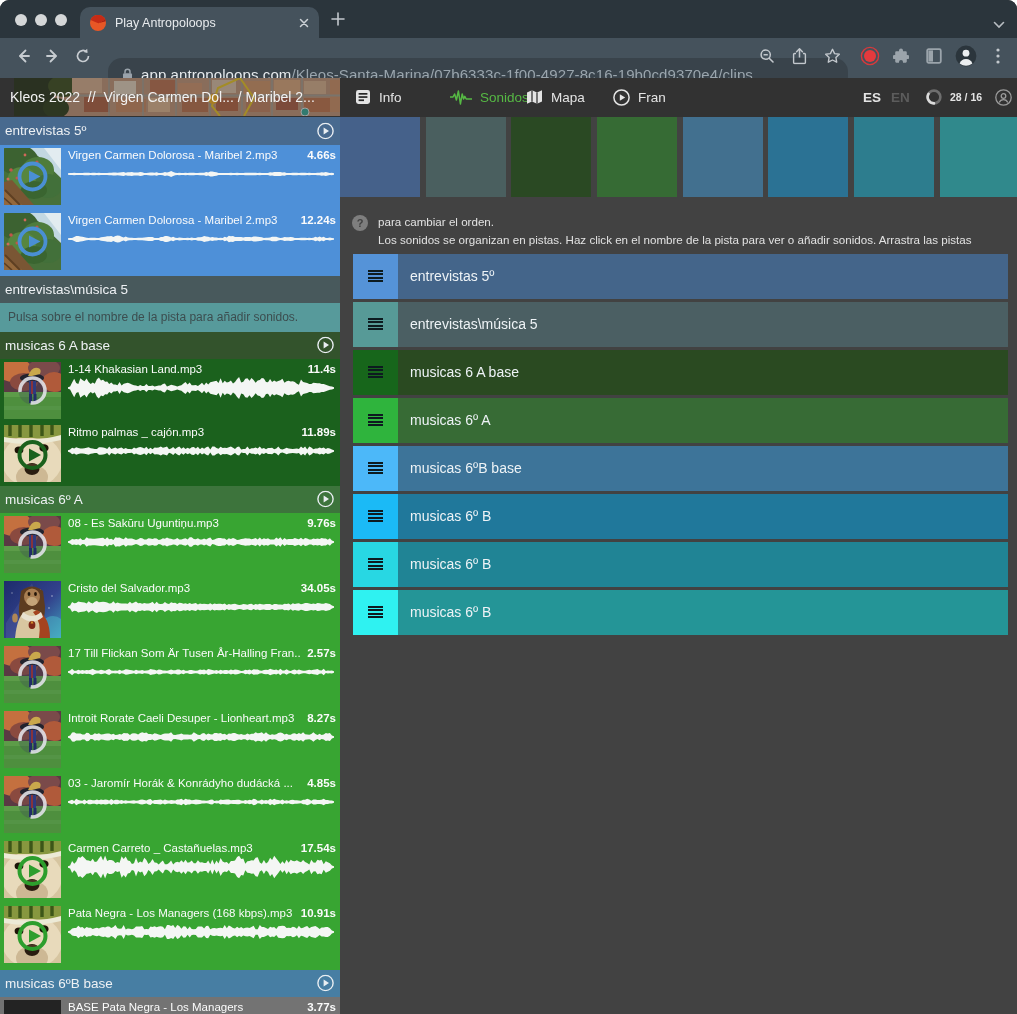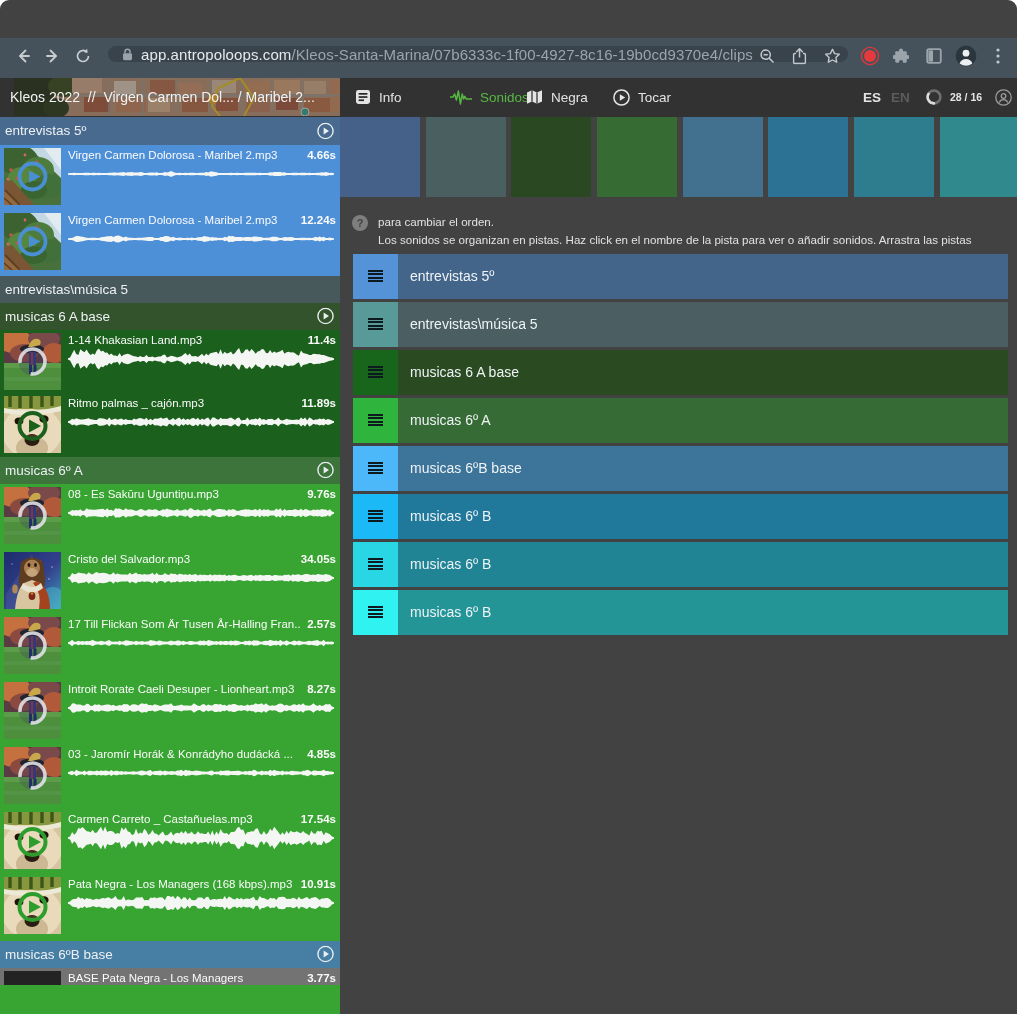--- a/index.html
+++ b/index.html
@@ -9,21 +9,21 @@
 #tabbar { position:absolute; left:0; top:0; width:100%; height:38px; background:#2b353c; }
 .dot { position:absolute; top:14px; width:12px; height:12px; border-radius:50%; background:#d5d7d8; }
 #tab { position:absolute; left:80px; top:7px; width:239px; height:31px; background:#45525c; border-radius:10px 10px 0 0; display:flex; align-items:center; padding:0 10px; }
 #tab .ttl { color:#e8ebee; font-size:12.5px; margin-left:9px; flex:1; white-space:nowrap; }
 #plus { position:absolute; left:331px; top:12px; }
 #chev { position:absolute; right:12px; top:15px; }
 
 
 #toolbar { position:absolute; left:0; top:38px; width:100%; height:40px; background:#45525c; display:flex; align-items:center; }
 .tbico { position:absolute; top:50%; transform:translateY(-50%); }
-#urlbox { position:absolute; left:108px; top:8px; width:740px; height:16px; background:#39434b; border-radius:14px; display:flex; align-items:center; padding-left:14px; overflow:hidden; }
+#urlbox { position:absolute; left:108px; top:20px; width:740px; height:32px; background:#39434b; border-radius:14px; display:flex; align-items:center; padding-left:14px; overflow:hidden; }
 #urlbox svg { flex:none; }
 #urlbox .url { font-size:15px; color:#e6eaed; margin-left:8px; white-space:nowrap; letter-spacing:0.1px; }
 #urlbox .url span { color:#9aa5ad; }
 
 
 #appbar { position:absolute; left:0; top:78px; width:100%; height:38.5px; background:#323232; }
 #crumbwrap { position:absolute; left:0; top:0; width:340px; height:100%; overflow:hidden;padding-left:14px; }
 #crumb { position:absolute; left:10px; top:50%; transform:translateY(-50%); color:#f2f2f2; font-size:14px; white-space:nowrap; }
 .navitem { position:absolute; top:0; height:100%; display:flex; align-items:center; color:#e4e4e4; font-size:13.5px; gap:8px; }
 .navitem svg { display:block; }
@@ -54,20 +54,42 @@
 #help .htxt { color:#e2e2e2; font-size:11.6px; line-height:18.5px; white-space:nowrap; }
 #help svg { margin-top:2px; }
 #tracks { position:absolute; left:13px; top:137px; width:655px; }
 .trow { display:flex; height:45px; margin-bottom:3px; }
 .thandle { width:45px; height:100%; display:flex; align-items:center; justify-content:center; }
 .burger i { display:block; width:15px; height:2px; background:#0d1b20; margin:1.4px 0; }
 .tbar { flex:1; height:100%; display:flex; align-items:center; padding-left:12px; color:#eef3f6; font-size:14px; }
 </style></head>
 <body>
 <div id="win">
+  <div id="tabbar">
+    <div class="dot" style="left:15px"></div>
+    <div class="dot" style="left:35px"></div>
+    <div class="dot" style="left:55px"></div>
+    <div id="tab">
+        <svg width="16" height="16" viewBox="0 0 16 16">
+          <circle cx="8" cy="8" r="8" fill="#e85726"></circle>
+          <path d="M0.6 5.1 A8 8 0 0 1 15.3 4.4 L8.2 8.2 z" fill="#c52b16"></path>
+          <path d="M8.2 8.2 L15.3 4.4 a8 8 0 0 1 0.4 1.8 z" fill="#a81f12"></path>
+        </svg>
+        <span class="ttl">Play Antropoloops</span>
+        <svg width="10" height="10" viewBox="0 0 10 10">
+          <path d="M1.5 1.5 L8.5 8.5 M8.5 1.5 L1.5 8.5" stroke="#cdd2d6" stroke-width="1.5" stroke-linecap="round"></path>
+        </svg>
+      </div>
+    <div id="plus"><svg width="14" height="14" viewBox="0 0 14 14">
+          <path d="M7 1 V13 M1 7 H13" stroke="#c3c8cd" stroke-width="1.6" stroke-linecap="round"></path>
+        </svg></div>
+    <div id="chev"><svg width="12" height="8" viewBox="0 0 12 8">
+          <path d="M1.5 1.5 L6 6 L10.5 1.5" fill="none" stroke="#b8bdc2" stroke-width="1.6" stroke-linecap="round"></path>
+        </svg></div>
+  </div>
   <div id="toolbar">
     <span class="tbico" style="left:15px"><svg width="17" height="17" viewBox="0 0 17 17">
           <path d="M10.5 3 L5 8.5 L10.5 14" fill="none" stroke="#c7ccd1" stroke-width="1.8" stroke-linecap="round" stroke-linejoin="round"></path>
           <line x1="5.4" y1="8.5" x2="14" y2="8.5" stroke="#c7ccd1" stroke-width="1.8" stroke-linecap="round"></line>
         </svg></span>
     <span class="tbico" style="left:44px"><svg width="17" height="17" viewBox="0 0 17 17">
           <path d="M6.5 3 L12 8.5 L6.5 14" fill="none" stroke="#c7ccd1" stroke-width="1.8" stroke-linecap="round" stroke-linejoin="round"></path>
           <line x1="3" y1="8.5" x2="11.6" y2="8.5" stroke="#c7ccd1" stroke-width="1.8" stroke-linecap="round"></line>
         </svg></span>
     <span class="tbico" style="left:75px"><svg width="16" height="16" viewBox="0 0 16 16">
@@ -159,28 +181,28 @@
         <svg width="22" height="16" viewBox="0 0 22 16">
           <path d="M0 8 h3 l1.6-3 1.8 6 2-9 2 13 1.8-10 1.4 5 1.2-2.6 1.4 2.6 h5.8" fill="none" stroke="#56b944" stroke-width="1.5" stroke-linejoin="round"></path>
         </svg>
         <span>Sonidos</span>
       </span>
     <span class="navitem" style="left:526px">
         <svg width="17" height="16" viewBox="0 0 17 16">
           <path d="M1 3.4 L6 1.2 L11 3.4 L16 1.2 V12.6 L11 14.8 L6 12.6 L1 14.8 Z" fill="#e4e4e4"></path>
           <path d="M6 1.2 V12.6 M11 3.4 V14.8" stroke="#272727" stroke-width="1.2"></path>
         </svg>
-        <span>Negra</span>
+        <span>Mapa</span>
       </span>
     <span class="navitem" style="left:613px">
         <svg width="17" height="17" viewBox="0 0 17 17">
           <circle cx="8.5" cy="8.5" r="7.6" fill="none" stroke="#e4e4e4" stroke-width="1.5"></circle>
           <polygon points="6.8,5.2 12.2,8.5 6.8,11.8" fill="#e4e4e4"></polygon>
         </svg>
-        <span>Tocar</span>
+        <span>Fran</span>
       </span>
     <span class="navitem" style="left:863px; font-weight:bold; font-size:13.5px">ES</span>
     <span class="navitem" style="left:891px; color:#5c5c5c; font-weight:bold; font-size:13.5px">EN</span>
     <span class="navitem" style="left:926px">
         <svg width="16" height="16" viewBox="0 0 16 16">
           <circle cx="8" cy="8" r="6.4" fill="none" stroke="#6e6e6e" stroke-width="2.6"></circle>
           <path d="M8 14.4 a6.4 6.4 0 0 1 -5.5-9.6" fill="none" stroke="#dcdcdc" stroke-width="2.6" stroke-linecap="round"></path>
         </svg>
       </span>
     <span class="navitem" style="left:950px; font-size:10.5px; font-weight:bold">28 / 16</span>
@@ -263,20 +285,21 @@
               <span class="ct">Virgen Carmen Dolorosa - Maribel 2.mp3</span>
               <span class="cd">12.24s</span>
             </div>
             <svg class="wv" width="266" height="24" viewBox="0 0 266 24">
               <polygon points="0.0,11.2 2.1,10.9 4.1,10.9 6.2,9.9 8.2,9.1 10.3,9.0 12.4,9.6 14.4,9.8 16.5,10.2 18.6,10.7 20.6,11.1 22.7,10.8 24.7,10.7 26.8,10.7 28.9,11.0 30.9,11.1 33.0,10.2 35.1,10.1 37.1,9.8 39.2,9.2 41.2,9.3 43.3,9.0 45.4,9.9 47.4,9.1 49.5,8.6 51.6,8.7 53.6,9.7 55.7,10.4 57.7,9.5 59.8,10.6 61.9,10.8 63.9,10.7 66.0,11.1 68.0,11.0 70.1,10.7 72.2,10.7 74.2,10.8 76.3,10.5 78.4,10.2 80.4,10.0 82.5,10.0 84.5,10.1 86.6,10.9 88.7,11.1 90.7,11.1 92.8,9.9 94.9,10.0 96.9,8.9 99.0,9.0 101.0,9.6 103.1,10.4 105.2,9.8 107.2,10.8 109.3,10.9 111.3,10.6 113.4,10.7 115.5,11.0 117.5,11.0 119.6,10.8 121.7,10.9 123.7,10.6 125.8,11.1 127.8,10.9 129.9,10.3 132.0,10.3 134.0,10.0 136.1,8.9 138.2,9.4 140.2,9.8 142.3,10.4 144.3,10.1 146.4,10.6 148.5,10.6 150.5,11.1 152.6,10.8 154.7,11.0 156.7,9.7 158.8,10.6 160.8,8.7 162.9,9.2 165.0,9.0 167.0,10.0 169.1,10.0 171.1,10.1 173.2,10.1 175.3,10.4 177.3,9.9 179.4,10.0 181.5,10.1 183.5,10.2 185.6,9.4 187.6,9.5 189.7,9.7 191.8,10.0 193.8,10.2 195.9,11.0 198.0,10.7 200.0,10.7 202.1,10.6 204.1,9.8 206.2,9.8 208.3,9.7 210.3,10.4 212.4,11.0 214.4,10.7 216.5,10.1 218.6,10.2 220.6,10.2 222.7,10.0 224.8,10.3 226.8,10.9 228.9,11.0 230.9,11.0 233.0,10.7 235.1,10.7 237.1,10.7 239.2,11.0 241.3,10.8 243.3,10.9 245.4,10.8 247.4,9.7 249.5,10.4 251.6,9.5 253.6,10.4 255.7,9.7 257.8,11.1 259.8,11.1 261.9,10.6 263.9,11.0 266.0,11.2 266.0,12.8 263.9,13.0 261.9,13.4 259.8,12.9 257.8,12.9 255.7,14.3 253.6,13.6 251.6,14.5 249.5,13.6 247.4,14.3 245.4,13.2 243.3,13.1 241.3,13.2 239.2,13.0 237.1,13.3 235.1,13.3 233.0,13.3 230.9,13.0 228.9,13.0 226.8,13.1 224.8,13.7 222.7,14.0 220.6,13.8 218.6,13.8 216.5,13.9 214.4,13.3 212.4,13.0 210.3,13.6 208.3,14.3 206.2,14.2 204.1,14.2 202.1,13.4 200.0,13.3 198.0,13.3 195.9,13.0 193.8,13.8 191.8,14.0 189.7,14.3 187.6,14.5 185.6,14.6 183.5,13.8 181.5,13.9 179.4,14.0 177.3,14.1 175.3,13.6 173.2,13.9 171.1,13.9 169.1,14.0 167.0,14.0 165.0,15.0 162.9,14.8 160.8,15.3 158.8,13.4 156.7,14.3 154.7,13.0 152.6,13.2 150.5,12.9 148.5,13.4 146.4,13.4 144.3,13.9 142.3,13.6 140.2,14.2 138.2,14.6 136.1,15.1 134.0,14.0 132.0,13.7 129.9,13.7 127.8,13.1 125.8,12.9 123.7,13.4 121.7,13.1 119.6,13.2 117.5,13.0 115.5,13.0 113.4,13.3 111.3,13.4 109.3,13.1 107.2,13.2 105.2,14.2 103.1,13.6 101.0,14.4 99.0,15.0 96.9,15.1 94.9,14.0 92.8,14.1 90.7,12.9 88.7,12.9 86.6,13.1 84.5,13.9 82.5,14.0 80.4,14.0 78.4,13.8 76.3,13.5 74.2,13.2 72.2,13.3 70.1,13.3 68.0,13.0 66.0,12.9 63.9,13.3 61.9,13.2 59.8,13.4 57.7,14.5 55.7,13.6 53.6,14.3 51.6,15.3 49.5,15.4 47.4,14.9 45.4,14.1 43.3,15.0 41.2,14.7 39.2,14.8 37.1,14.2 35.1,13.9 33.0,13.8 30.9,12.9 28.9,13.0 26.8,13.3 24.7,13.3 22.7,13.2 20.6,12.9 18.6,13.3 16.5,13.8 14.4,14.2 12.4,14.4 10.3,15.0 8.2,14.9 6.2,14.1 4.1,13.1 2.1,13.1 0.0,12.8" fill="#f4f6f4"></polygon>
             </svg>
           </div>
 </div>
 </div>
 <div class="shdr" style="background:#48595c">entrevistas\música 5</div>
+<div class="notice">Pulsa sobre el nombre de la pista para añadir sonidos.</div>
 <div class="shdr" style="background:#33532c">musicas 6 A base<span class="hplay"><svg width="17" height="17" viewBox="0 0 17 17">
             <circle cx="8.5" cy="8.5" r="7.6" fill="none" stroke="#e9eef2" stroke-width="1.4"></circle>
             <polygon points="6.6,5 12,8.5 6.6,12" fill="#e9eef2"></polygon>
           </svg></span></div>
 <div class="clips" style="background:#1b611d;height:127px">
 <div class="clip" style="height:63px">
 <div class="cth">
             <svg width="57" height="57" viewBox="0 0 57 57">
 <rect width="57" height="57" fill="#5a3a43"></rect>
 <ellipse cx="10" cy="8" rx="18" ry="12" fill="#c4703f"></ellipse>

